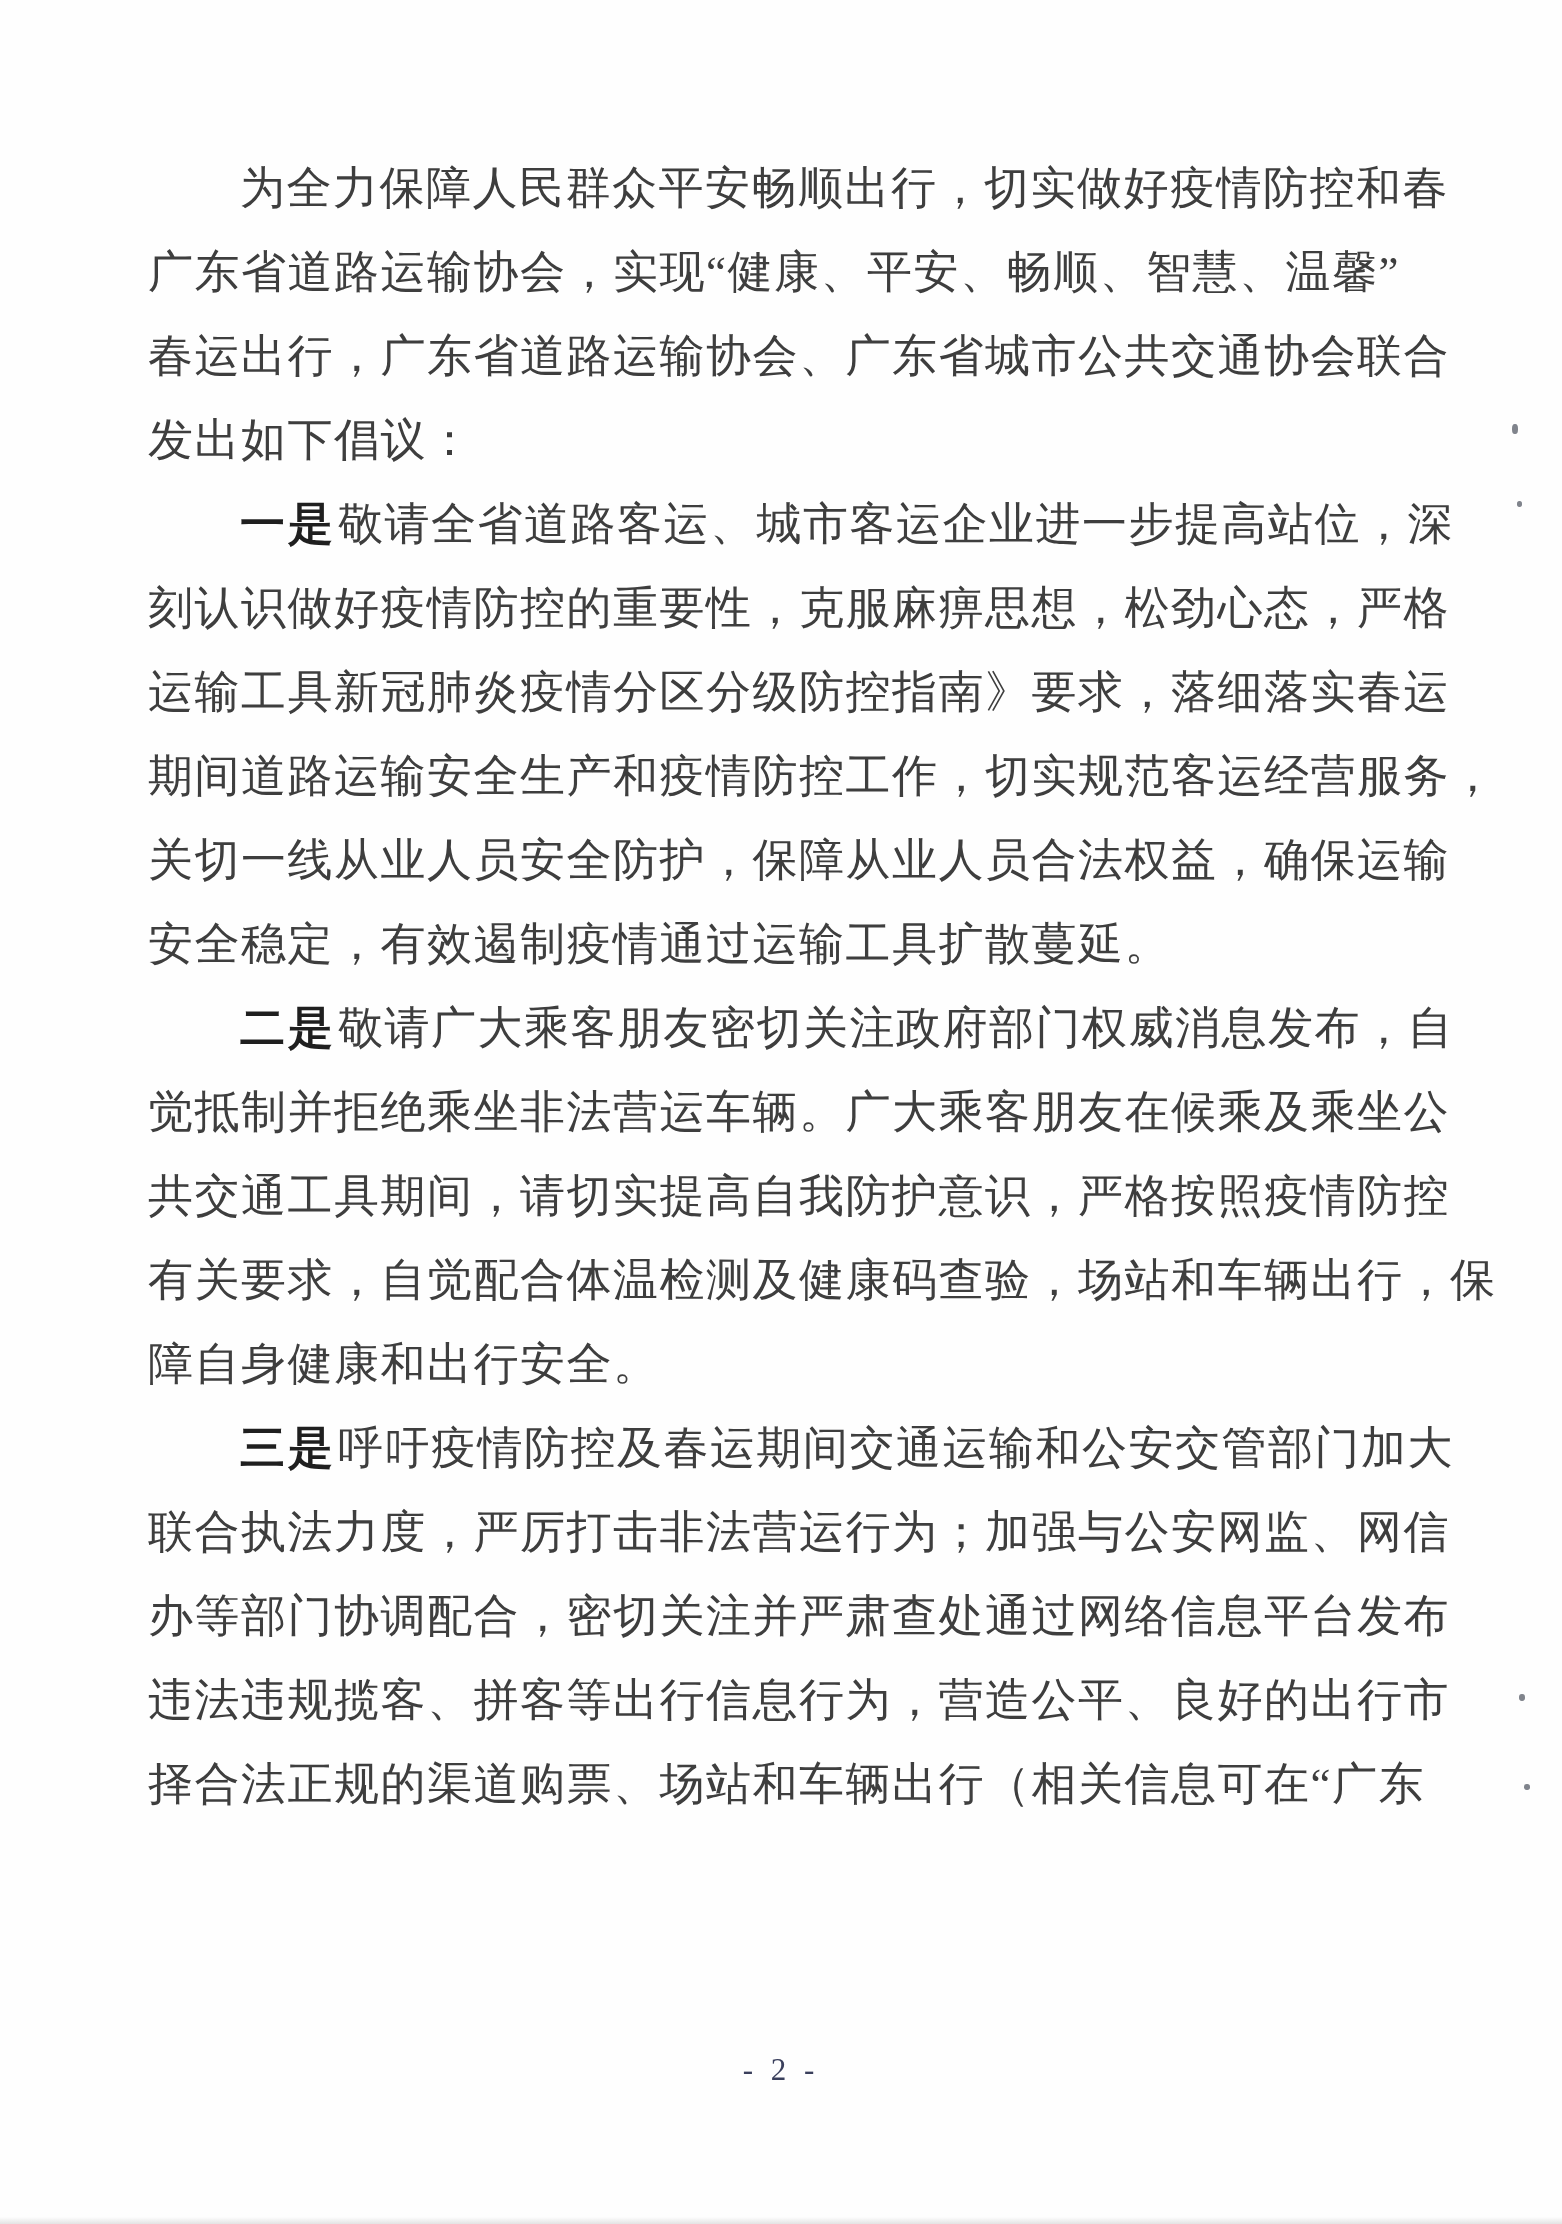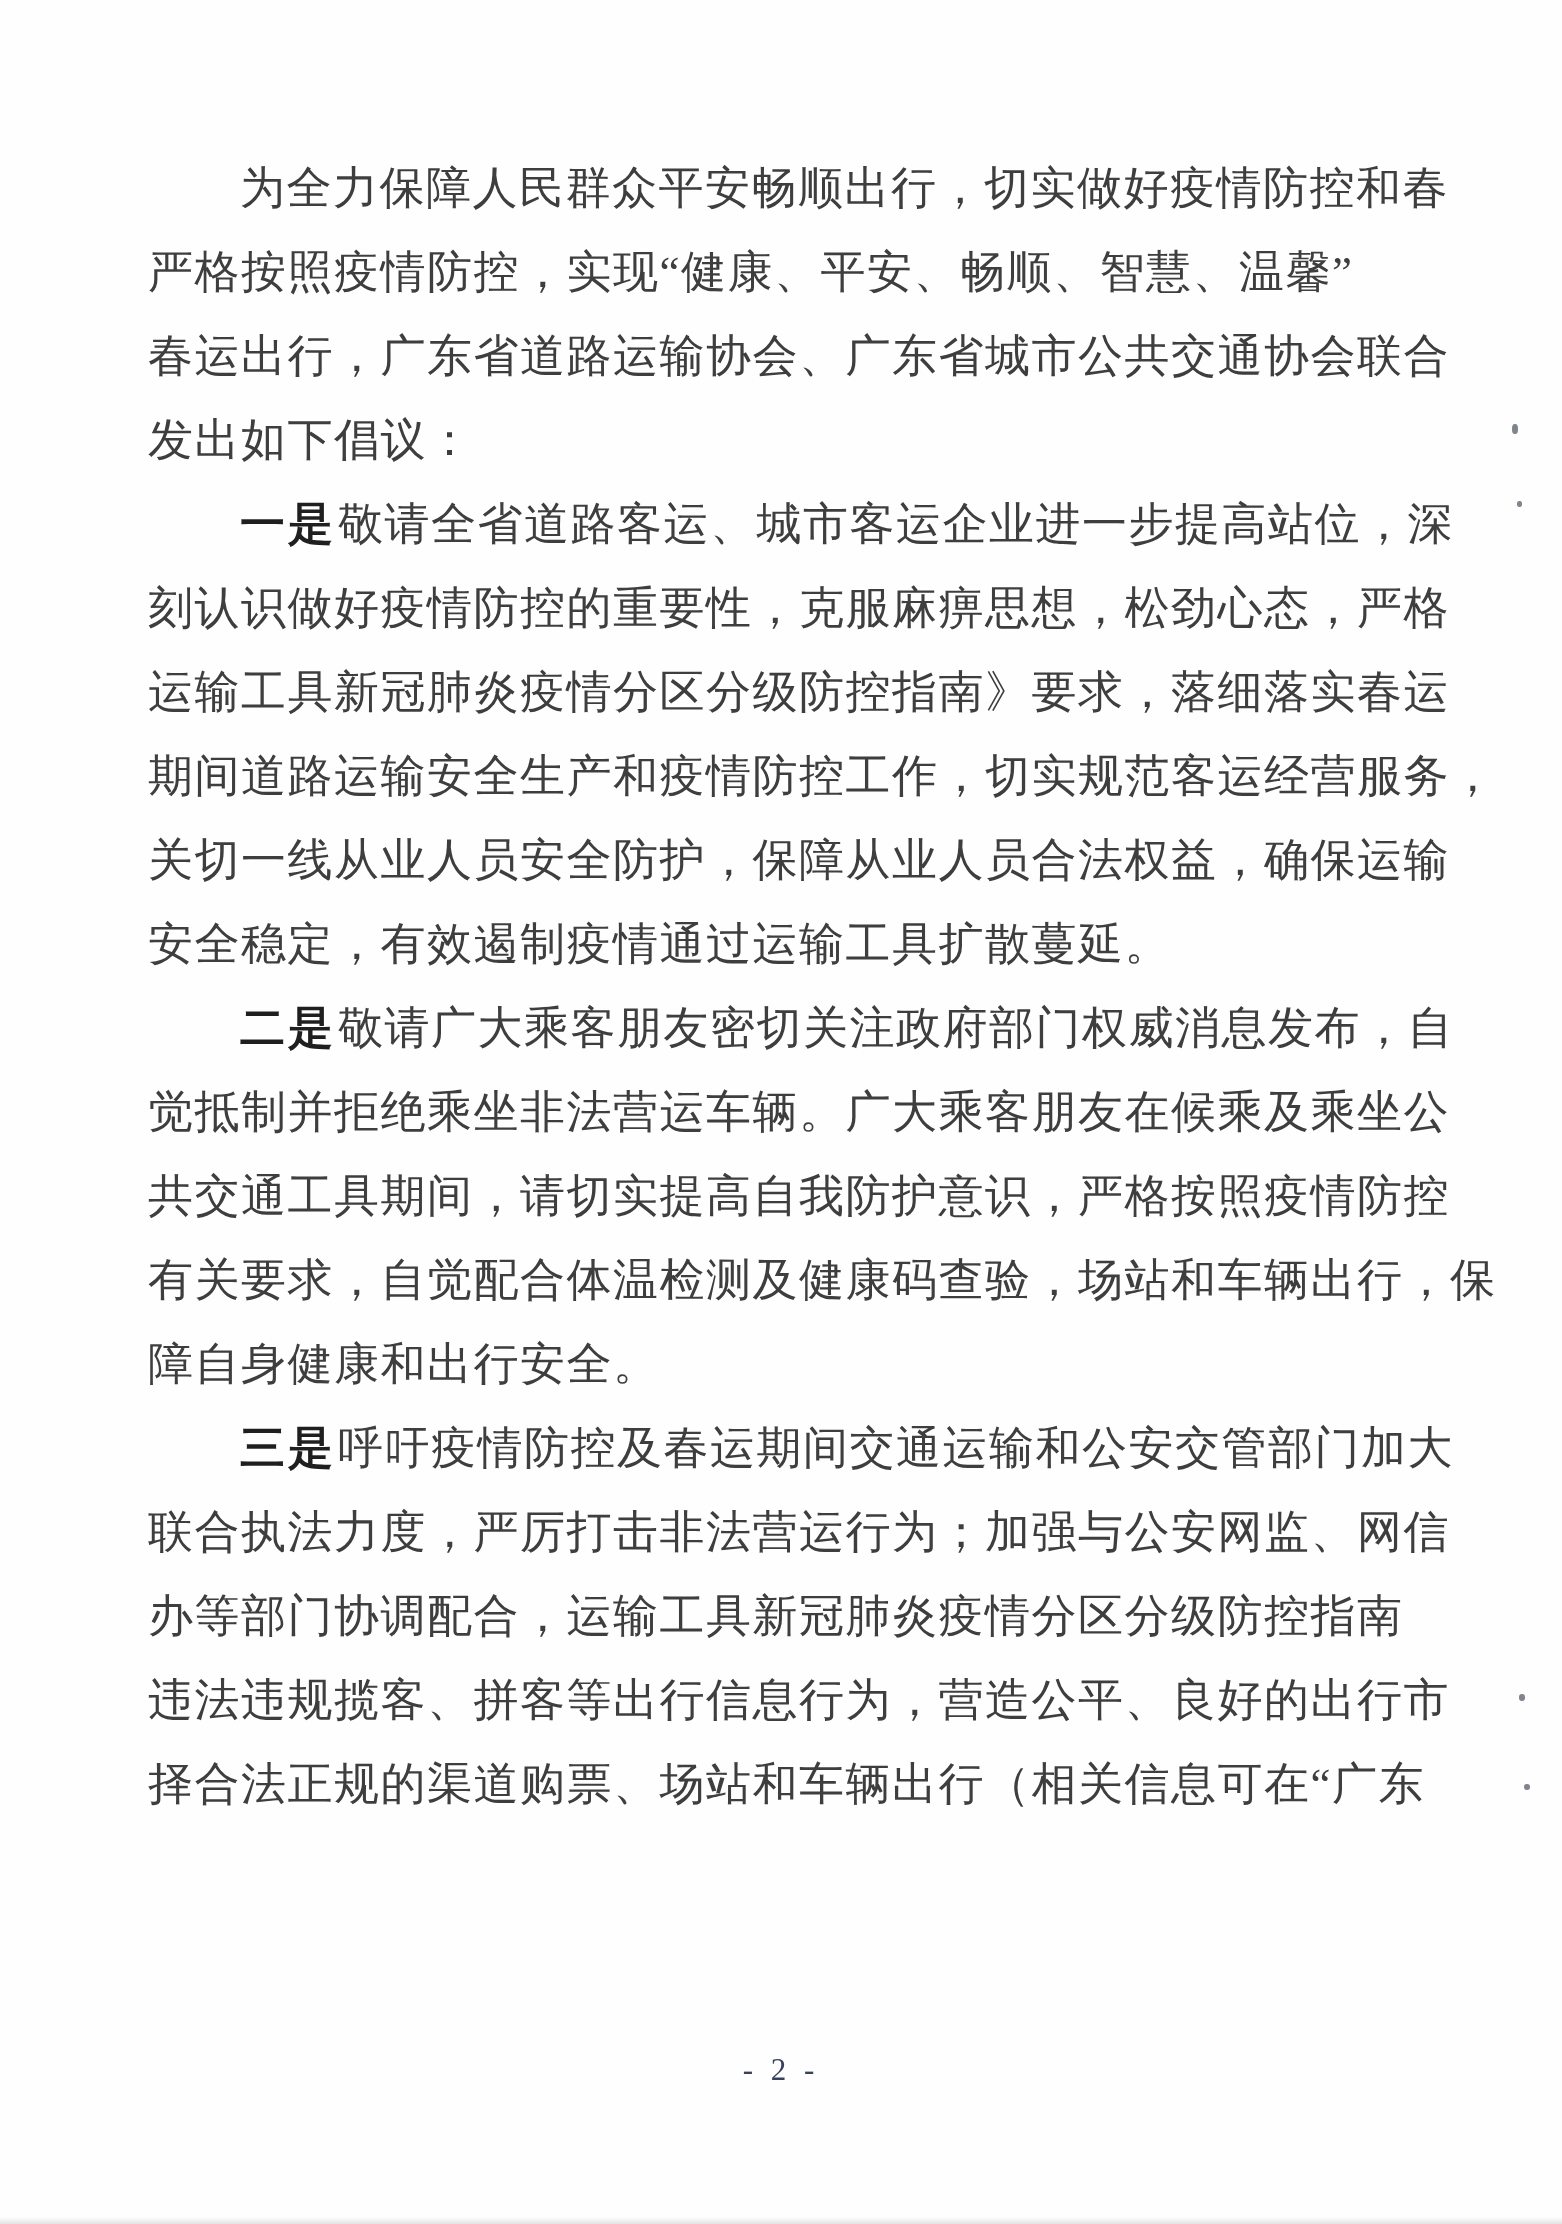--- a/index.html
+++ b/index.html
@@ -70,37 +70,37 @@
   }
 </style>
 </head>
 <body>
 
 <div class="page" style="background: rgb(254, 254, 254);">
 
   <div class="body-text">
 
   <div class="line indent">为全力保障人民群众平安畅顺出行，切实做好疫情防控和春</div>
-      <div class="line">严格按照疫情防控，实现“健康、平安、畅顺、智慧、温馨”</div>
+      <div class="line">广东省道路运输协会，实现“健康、平安、畅顺、智慧、温馨”</div>
       <div class="line">春运出行，广东省道路运输协会、广东省城市公共交通协会联合</div>
       <div class="line">发出如下倡议：</div>
       <div class="line indent"><b>一是</b>敬请全省道路客运、城市客运企业进一步提高站位，深</div>
       <div class="line">刻认识做好疫情防控的重要性，克服麻痹思想，松劲心态，严格</div>
       <div class="line">运输工具新冠肺炎疫情分区分级防控指南》要求，落细落实春运</div>
       <div class="line">期间道路运输安全生产和疫情防控工作，切实规范客运经营服务，</div>
       <div class="line">关切一线从业人员安全防护，保障从业人员合法权益，确保运输</div>
       <div class="line">安全稳定，有效遏制疫情通过运输工具扩散蔓延。</div>
       <div class="line indent"><b>二是</b>敬请广大乘客朋友密切关注政府部门权威消息发布，自</div>
       <div class="line">觉抵制并拒绝乘坐非法营运车辆。广大乘客朋友在候乘及乘坐公</div>
       <div class="line">共交通工具期间，请切实提高自我防护意识，严格按照疫情防控</div>
       <div class="line">有关要求，自觉配合体温检测及健康码查验，场站和车辆出行，保</div>
       <div class="line">障自身健康和出行安全。</div>
       <div class="line indent"><b>三是</b>呼吁疫情防控及春运期间交通运输和公安交管部门加大</div>
       <div class="line">联合执法力度，严厉打击非法营运行为；加强与公安网监、网信</div>
-      <div class="line">办等部门协调配合，运输工具新冠肺炎疫情分区分级防控指南</div>
+      <div class="line">办等部门协调配合，密切关注并严肃查处通过网络信息平台发布</div>
       <div class="line">违法违规揽客、拼客等出行信息行为，营造公平、良好的出行市</div>
       <div class="line">择合法正规的渠道购票、场站和车辆出行（相关信息可在“广东</div>
     </div>
 
   <div class="page-number" style="color: rgb(58, 63, 92);">- 2 -</div>
 
   <div id="speck-layer">
       <div class="speck" style="left: 1512px; top: 424px; width: 6px; height: 10px; background: rgb(106, 110, 120);"></div>
       <div class="speck" style="left: 1517px; top: 501px; width: 5px; height: 6px; background: rgb(106, 110, 120);"></div>
       <div class="speck" style="left: 1519px; top: 1694px; width: 6px; height: 7px; background: rgb(106, 110, 120);"></div>

